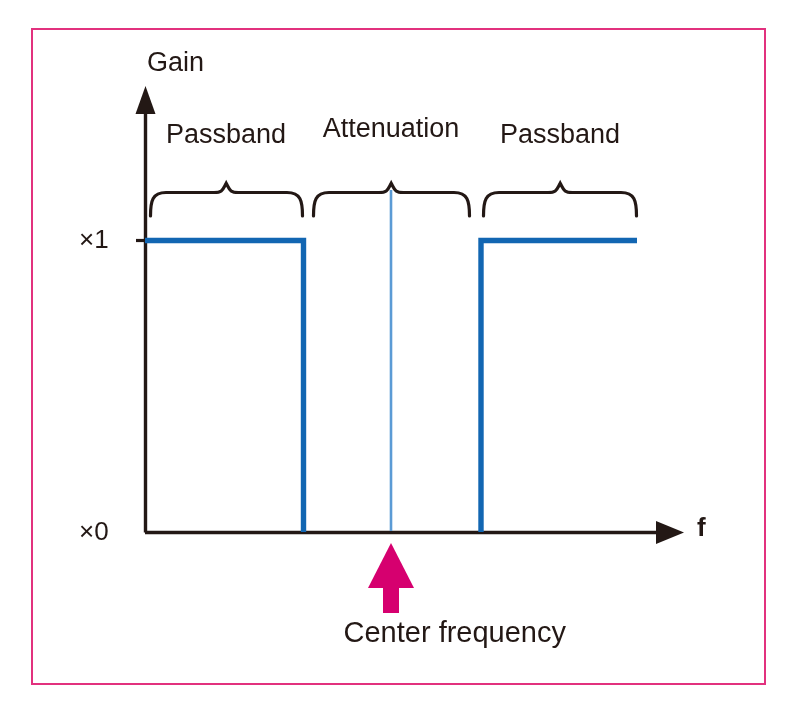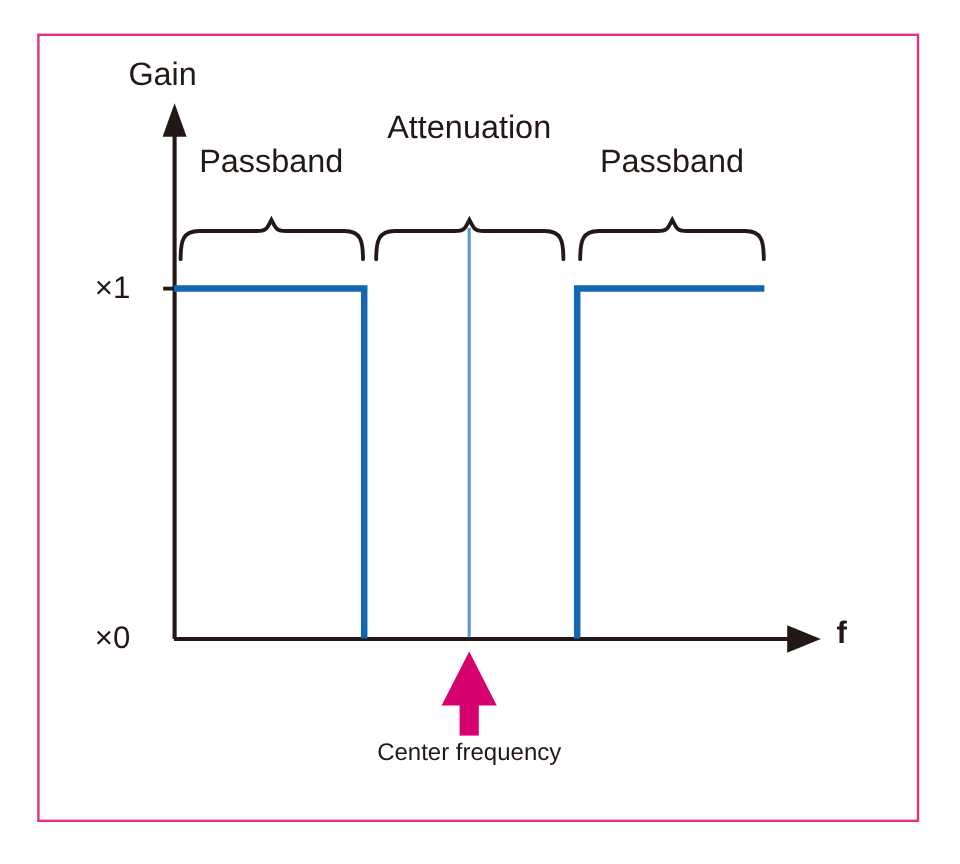--- a/index.html
+++ b/index.html
@@ -43,34 +43,35 @@
     font-family: "Liberation Sans", sans-serif;
     white-space: nowrap;
     line-height: 1.08;
   }
   .lbl-band {
     font-size: 27px;
     text-align: center;
   }
   .lbl-axis-title {
     font-size: 27px;
+    margin-left: 40px;
   }
   .lbl-tick {
     font-size: 26px;
   }
   .lbl-axis-name {
     font-size: 26px;
     font-weight: bold;
   }
   .lbl-caption {
-    font-size: 20px;
-    text-align: center;
+    font-size: 29px;
+    text-align: right;
   }
   #label-passband-left  { left: 150px; top: 120px; width: 152px; }
-  #label-attenuation    { left: 307px; top: 92px; width: 168px; }
+  #label-attenuation    { left: 307px; top: 114px; width: 168px; }
   #label-passband-right { left: 484px; top: 120px; width: 152px; }
   #label-gain           { left: 107px; top: 48px; }
   #label-tick-one       { left: 79px;  top: 225px; }
   #label-tick-zero      { left: 79px;  top: 517px; }
   #label-freq-axis      { left: 697px; top: 513px; }
   #label-center-freq    { left: 216px; top: 617px; width: 350px; }
 </style>
 </head>
 <body>
 

